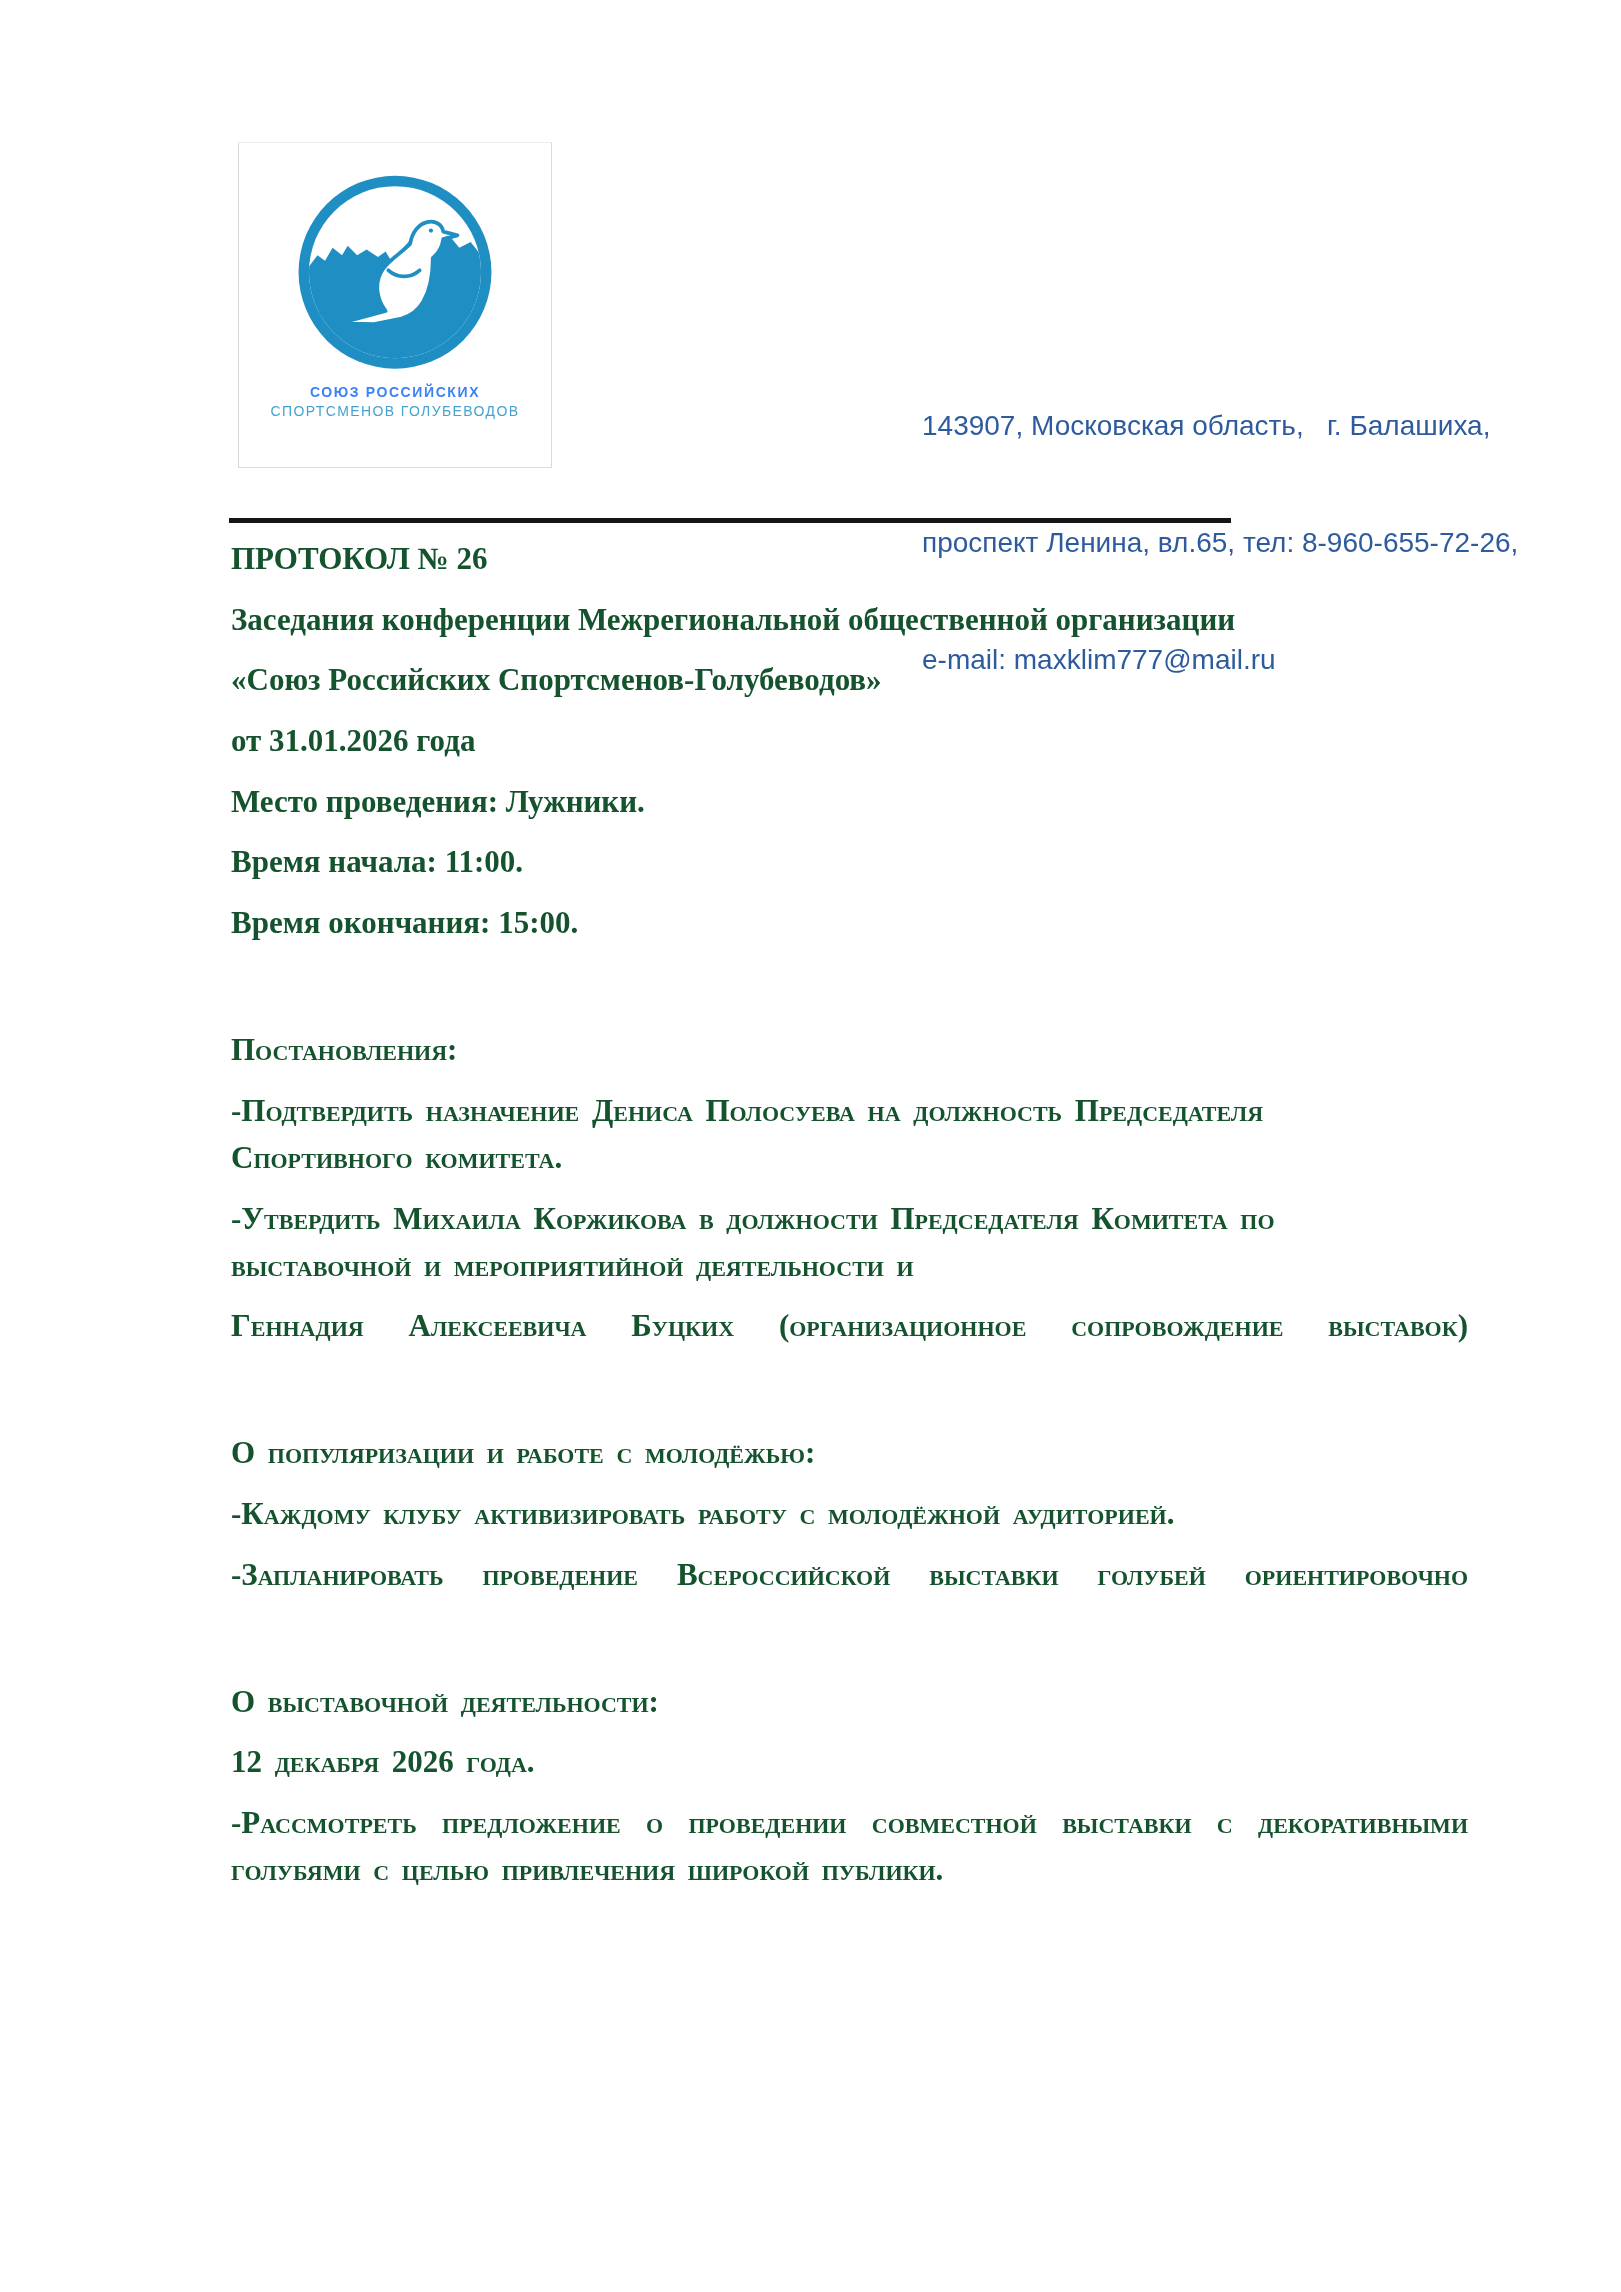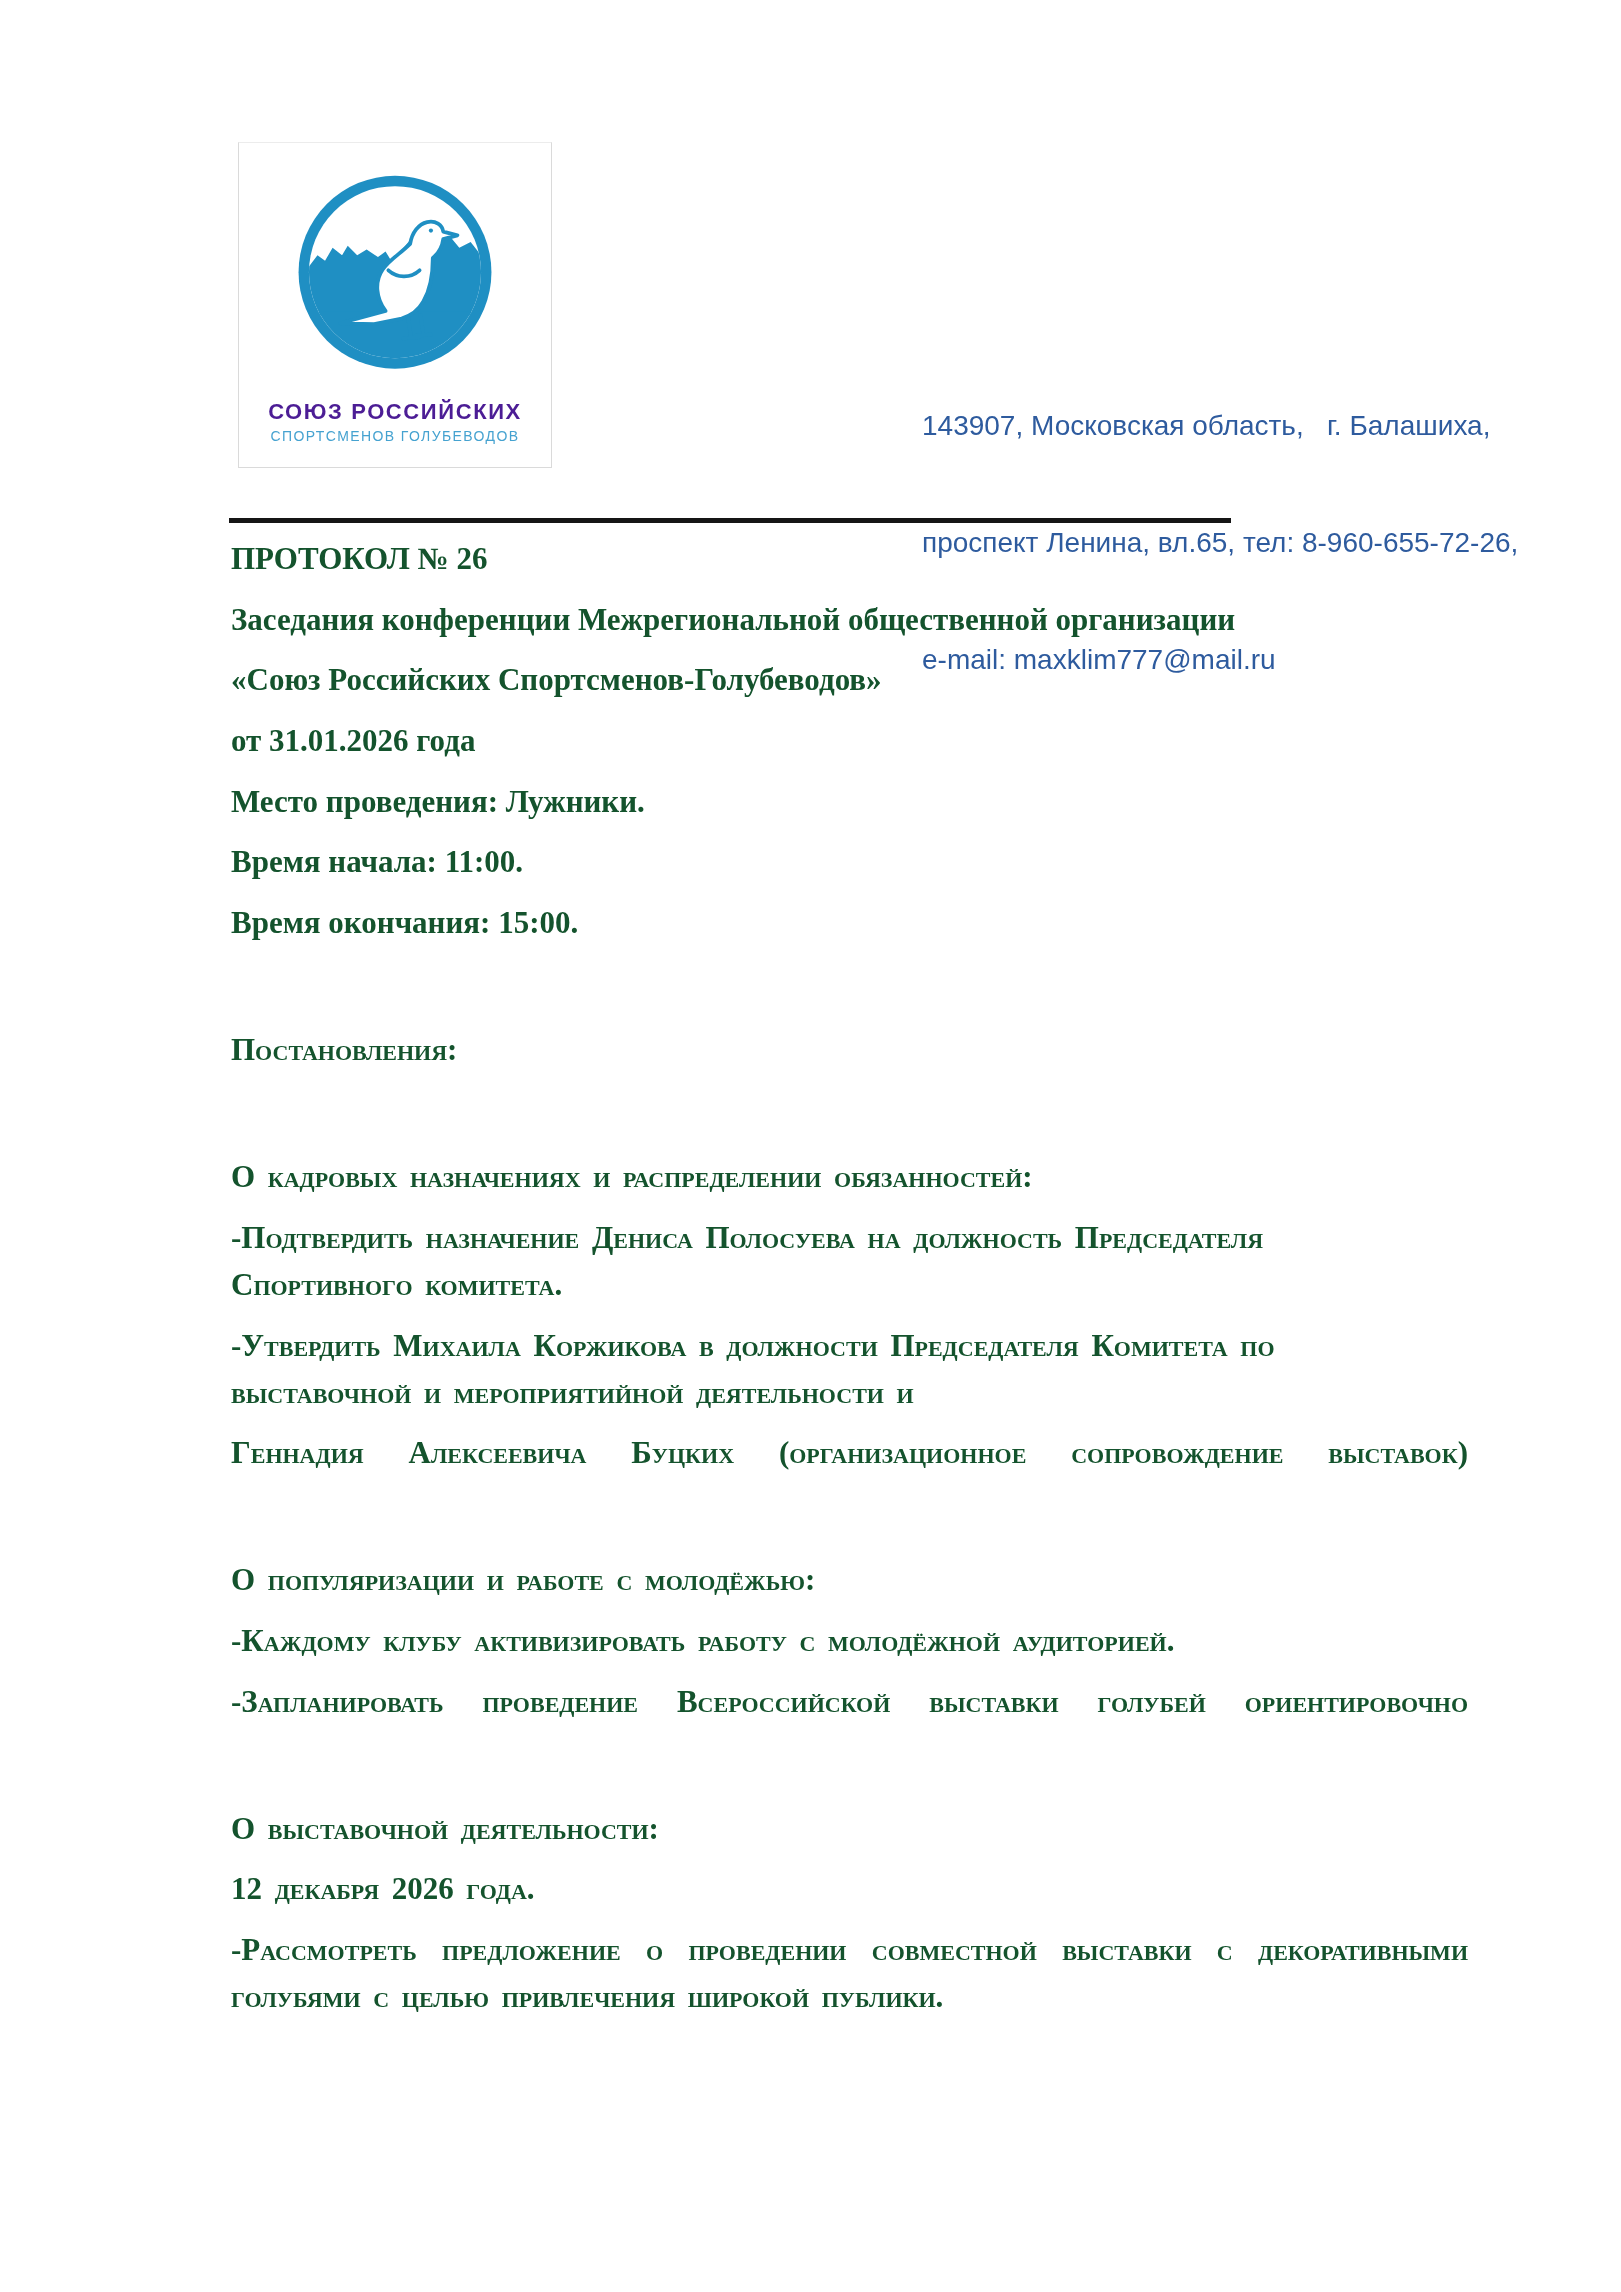--- a/index.html
+++ b/index.html
@@ -17,22 +17,22 @@
     width:314px; height:326px;
     background:#ffffff;
     border:1px solid #dadada;
     border-top-color:#ececec;
     box-sizing:border-box;
     text-align:center;
   }
   .logo-svg { margin-top:29px; width:208px; height:208px; }
   .logo-t1 {
     font-family:"Liberation Sans", sans-serif;
-    font-weight:bold; font-size:22px; letter-spacing:1.6px;
-    color:#4c1d95; margin-top:15px; white-space:nowrap;
+    font-weight:bold; font-size:14px; letter-spacing:1.6px;
+    color:#3b82f6; margin-top:0; white-space:nowrap;
   }
   .logo-t2 {
     font-family:"Liberation Sans", sans-serif;
     font-weight:400; font-size:14px; letter-spacing:1.4px;
     color:#45a2d0; margin-top:2.9px; white-space:nowrap;
   }
 
   
   .contact {
     position:absolute; left:922px; top:328px;
@@ -101,21 +101,20 @@
     <div class="line">ПРОТОКОЛ № 26</div>
     <div class="line">Заседания конференции Межрегиональной общественной организации</div>
     <div class="line">«Союз Российских Спортсменов-Голубеводов»</div>
     <div class="line">от 31.01.2026 года</div>
     <div class="line">Место проведения: Лужники.</div>
     <div class="line">Время начала: 11:00.</div>
     <div class="line">Время окончания: 15:00.</div>
 
     <div class="line sc gap">Постановления:</div>
 
-    <div class="line sc gap">О кадровых назначениях и распределении обязанностей:</div>
     <div class="line sc tight">-Подтвердить назначение Дениса Полосуева на должность Председателя</div>
     <div class="line sc">Спортивного комитета.</div>
     <div class="line sc tight">-Утвердить Михаила Коржикова в должности Председателя Комитета по</div>
     <div class="line sc">выставочной и мероприятийной деятельности и</div>
     <div class="line sc stretch">Геннадия Алексеевича Буцких (организационное сопровождение выставок)</div>
 
     <div class="line sc gap">О популяризации и работе с молодёжью:</div>
     <div class="line sc">-Каждому клубу активизировать работу с молодёжной аудиторией.</div>
 
     <div class="line sc stretch">-Запланировать проведение Всероссийской выставки голубей ориентировочно</div>

